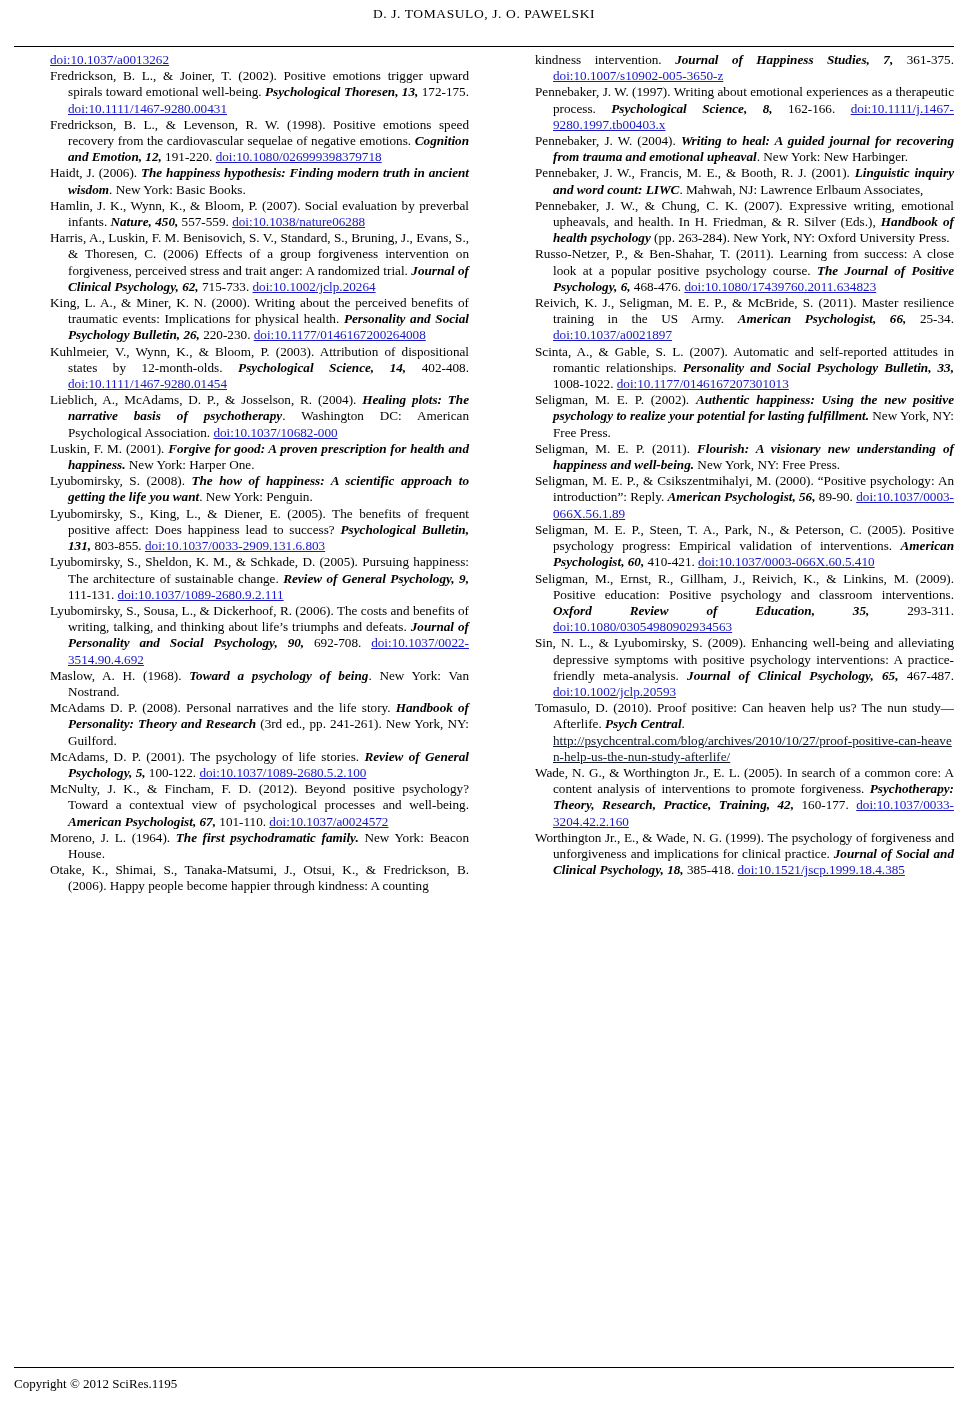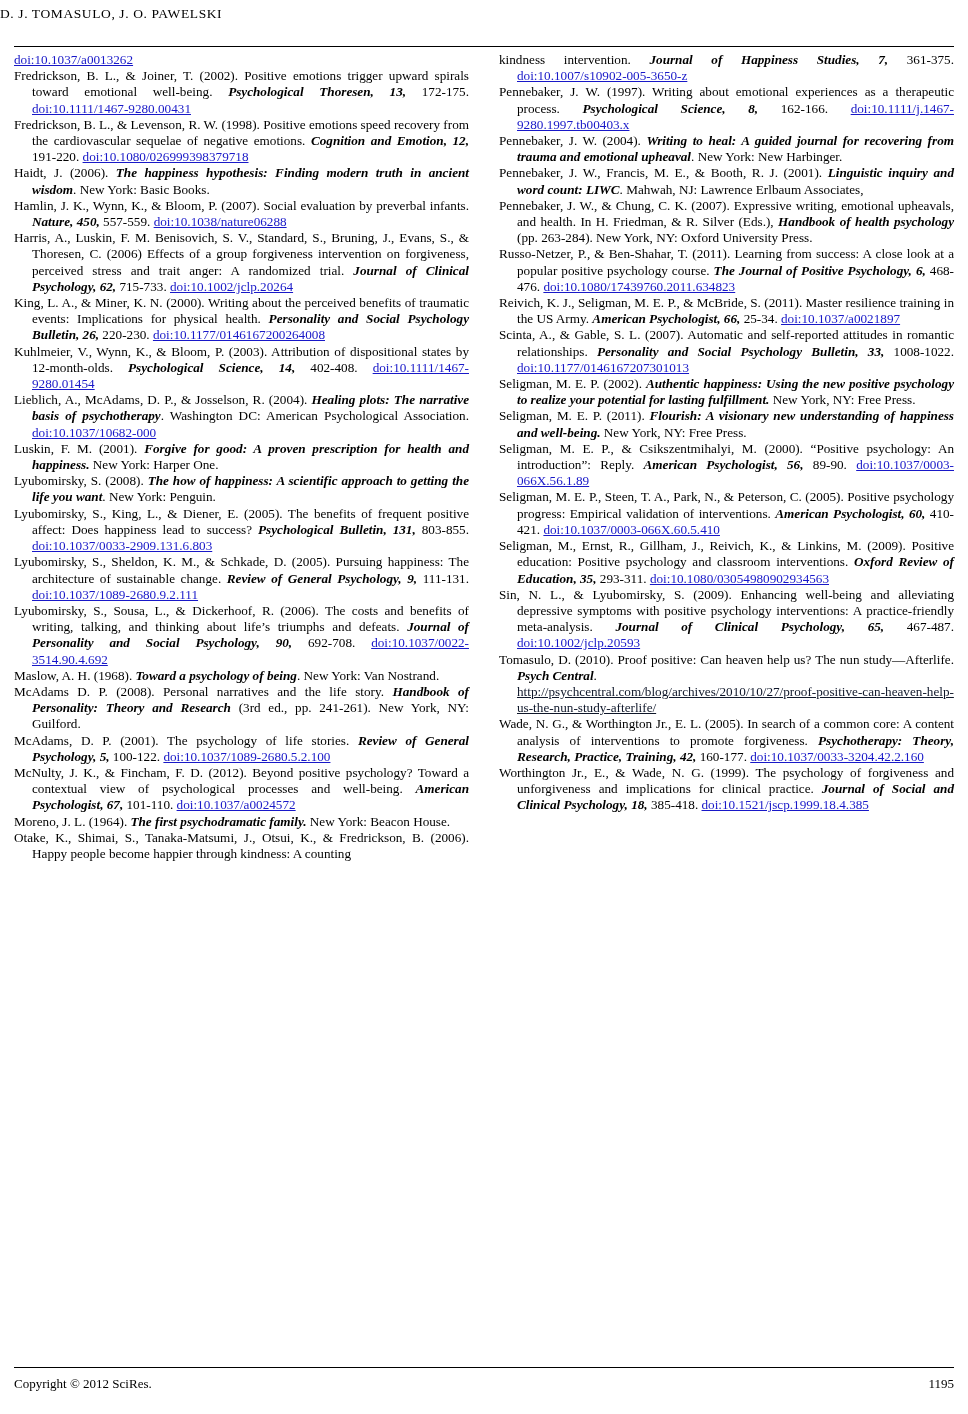--- a/index.html
+++ b/index.html
@@ -19,21 +19,21 @@
     width: 968px;
     height: 1414px;
     box-sizing: border-box;
     padding: 0;
   }
   .running-head {
     position: absolute;
     top: 6px;
     left: 0;
     width: 968px;
-    text-align: left;
+    text-align: center;
     font-size: 13.5px;
     letter-spacing: 0.6px;
     font-variant: small-caps;
   }
   .rule-top {
     position: absolute;
     top: 46px;
     left: 14px;
     width: 940px;
     border-top: 1px solid #000;
@@ -41,20 +41,21 @@
   .columns {
     position: absolute;
     top: 52px;
     left: 14px;
     width: 940px;
     display: flex;
     gap: 30px;
   }
   .col {
     width: 455px;
+    margin-left: 36px;
   }
   .ref {
     font-size: 13.2px;
     line-height: 16.2px;
     text-align: justify;
     text-justify: inter-word;
     margin: 0 0 0 0;
     padding-left: 18px;
     text-indent: -18px;
   }
@@ -68,21 +69,21 @@
     color: #0f172a;
     text-decoration: underline;
     word-break: break-all;
   }
   .footer {
     position: absolute;
     bottom: 22px;
     left: 14px;
     width: 940px;
     display: flex;
-    justify-content: space-between;
+    justify-content: flex-start;
     font-size: 13px;
   }
   .rule-bottom {
     position: absolute;
     bottom: 46px;
     left: 14px;
     width: 940px;
     border-top: 1px solid #000;
   }
   .footer-left { font-family: "Liberation Serif", serif; }

